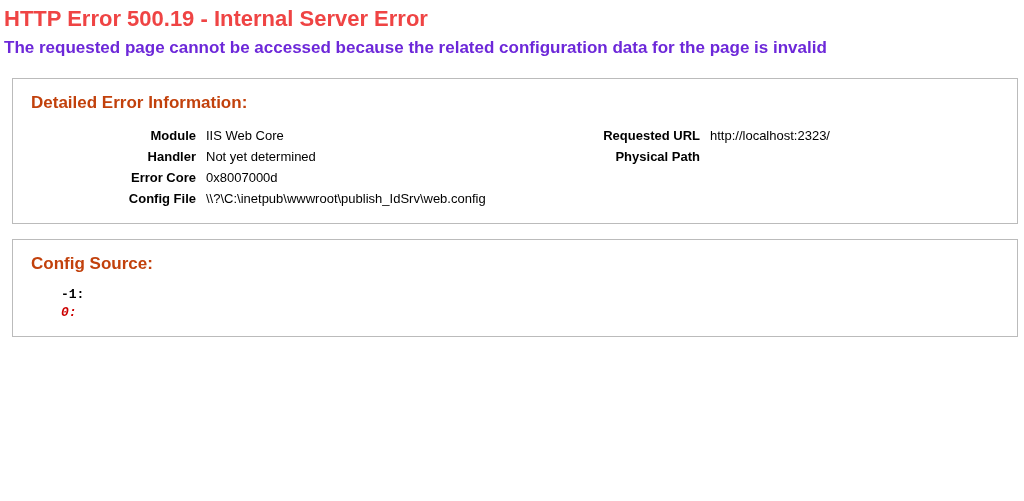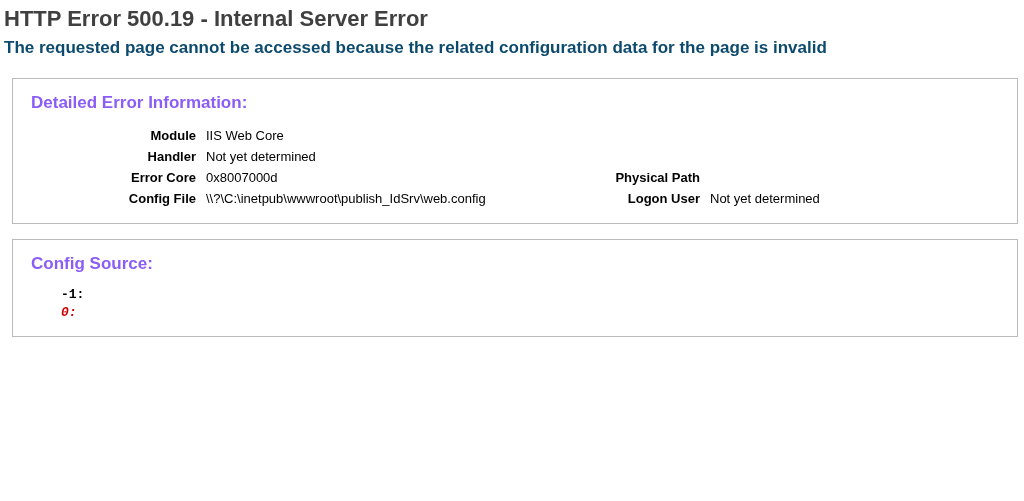--- a/index.html
+++ b/index.html
@@ -4,46 +4,45 @@
   <style>
     body {
       font-family: Verdana, Arial, sans-serif;
       margin: 0;
       padding: 4px;
       font-size: 14px;
       color: #000;
       background: #fff;
     }
     h1 {
-      color: #404040;
+      color: #ef4444;
       font-size: 22px;
       font-weight: bold;
       margin: 2px 0 6px 0;
     }
     h2 {
-      color: #0c4a6e;
+      color: #6d28d9;
       font-size: 17px;
       font-weight: bold;
       margin: 0 0 20px 0;
     }
     .panel {
       border: 1px solid #bbb;
       margin: 15px 2px 15px 8px;
       padding: 14px 18px;
     }
     h3 {
-      color: #8b5cf6;
+      color: #c2410c;
       font-size: 17px;
       font-weight: bold;
       margin: 0 0 12px 0;
     }
     .cols {
       display: flex;
       gap: 40px;
-      align-items: flex-end;
     }
     .col {
       flex: 1;
     }
     table {
       border-collapse: collapse;
       font-size: 13px;
     }
     td.label {
       font-weight: bold;
@@ -100,27 +99,27 @@
         <tr>
           <td class="label">Config File</td>
           <td class="value">\\?\C:\inetpub\wwwroot\publish_IdSrv\web.config</td>
         </tr>
       </tbody>
         </table>
     </div>
     <div class="col">
       <table>
         <tbody>
+            <tr>
+          <td class="label">Requested URL</td>
+          <td class="value">http://localhost:2323/</td>
+        </tr>
         <tr>
           <td class="label">Physical Path</td>
           <td class="value"></td>
-        </tr>
-        <tr>
-          <td class="label">Logon User</td>
-          <td class="value">Not yet determined</td>
         </tr>
       </tbody>
         </table>
     </div>
   </div>
 </div>
 
 <div class="panel">
   <h3>Config Source:</h3>
   <div class="source-line">-1:</div>

